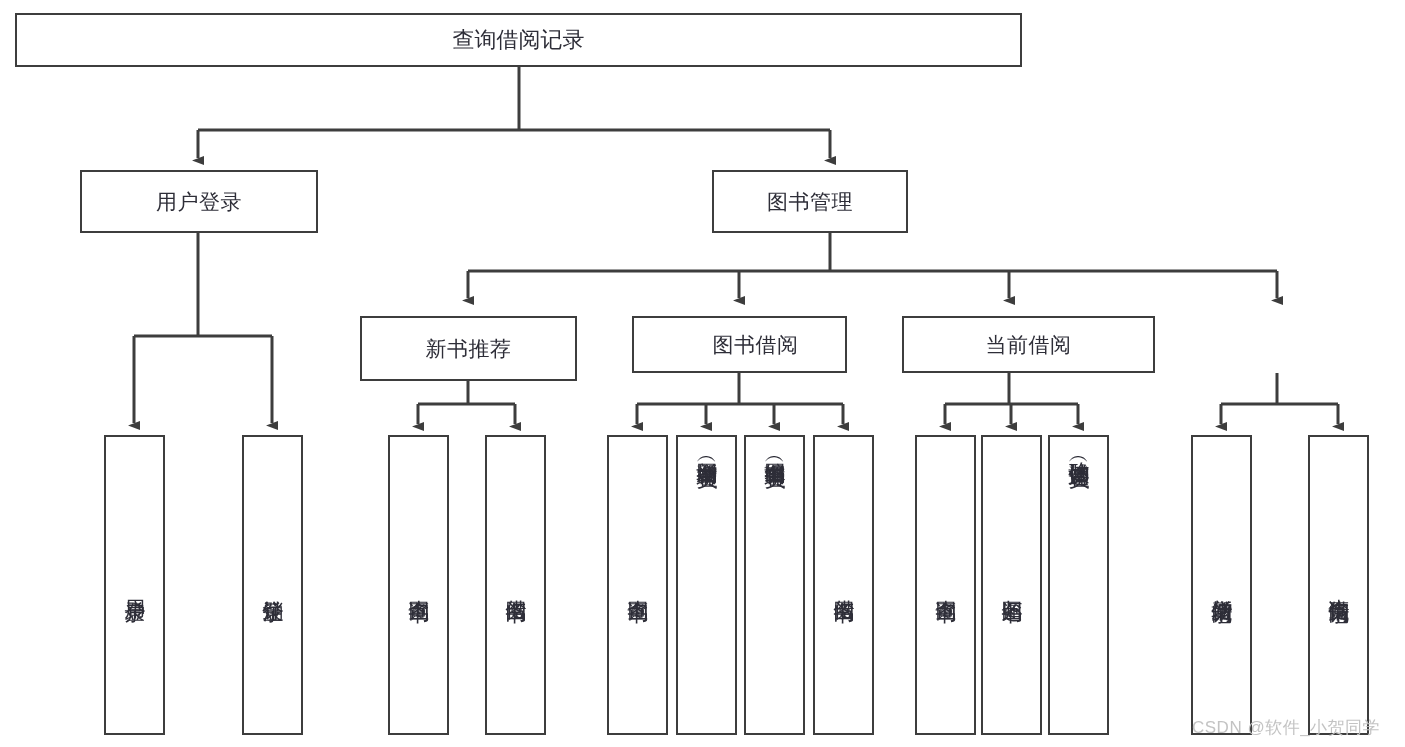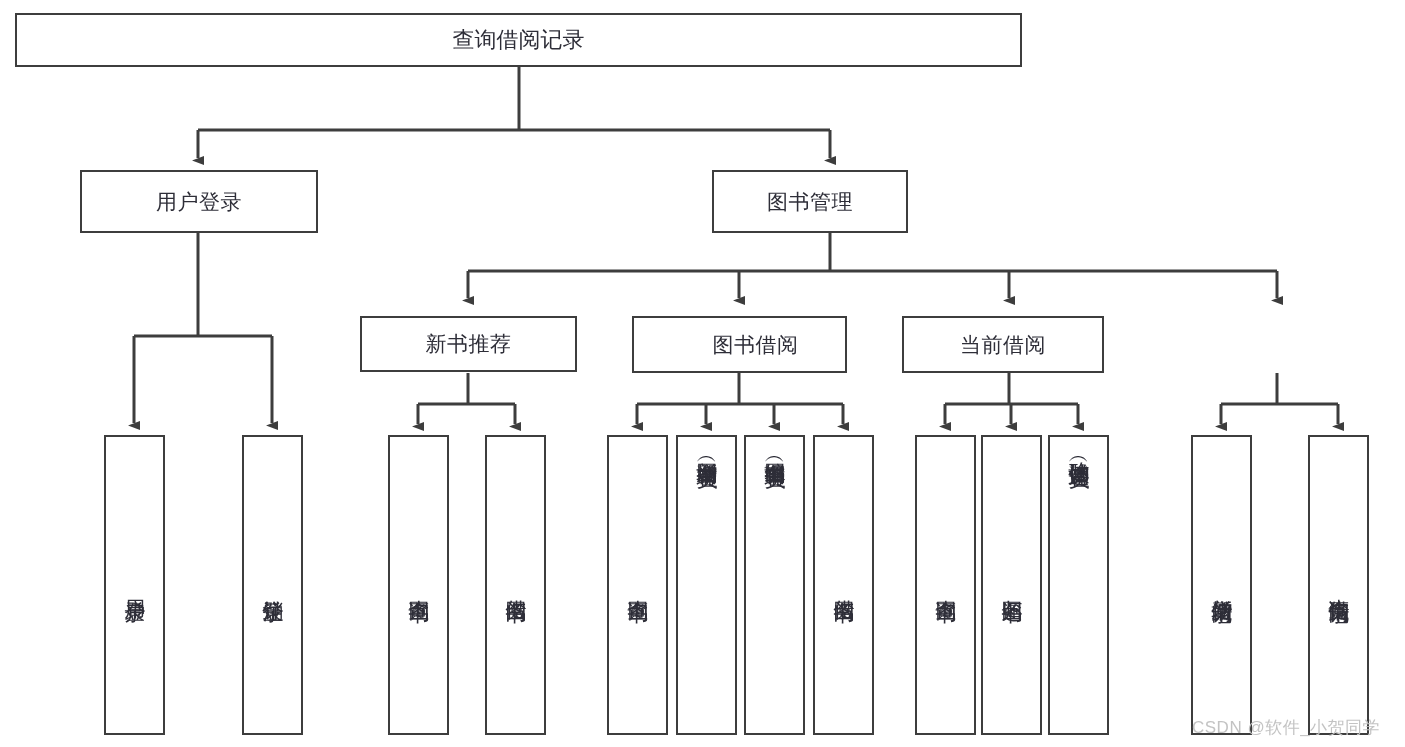--- a/index.html
+++ b/index.html
@@ -127,27 +127,27 @@
     <span>查询借阅记录</span>
   </div>
 
   <div class="node node-h" style="left:80px; top:170px; width:238px; height:63px;">
     <span>用户登录</span>
   </div>
   <div class="node node-h" style="left:712px; top:170px; width:196px; height:63px;">
     <span>图书管理</span>
   </div>
 
-  <div class="node node-h" style="left:360px; top:316px; width:217px; height:56px;">
+  <div class="node node-h" style="left:360px; top:316px; width:217px; height:65px;">
     <span>新书推荐</span>
   </div>
   <div class="node node-h" style="left:632px; top:316px; width:215px; height:57px;padding-left:32px;">
     <span>图书借阅</span>
   </div>
-  <div class="node node-h" style="left:902px; top:316px; width:202px; height:57px;">
+  <div class="node node-h" style="left:902px; top:316px; width:253px; height:57px;">
     <span>当前借阅</span>
   </div>
 
   <div class="node leaf leaf-mid" style="left:104px; top:435px; width:61px; height:300px;">
     <span class="vtext">用户登录</span>
   </div>
   <div class="node leaf leaf-mid" style="left:242px; top:435px; width:61px; height:300px;">
     <span class="vtext">注销登录</span>
   </div>
 

